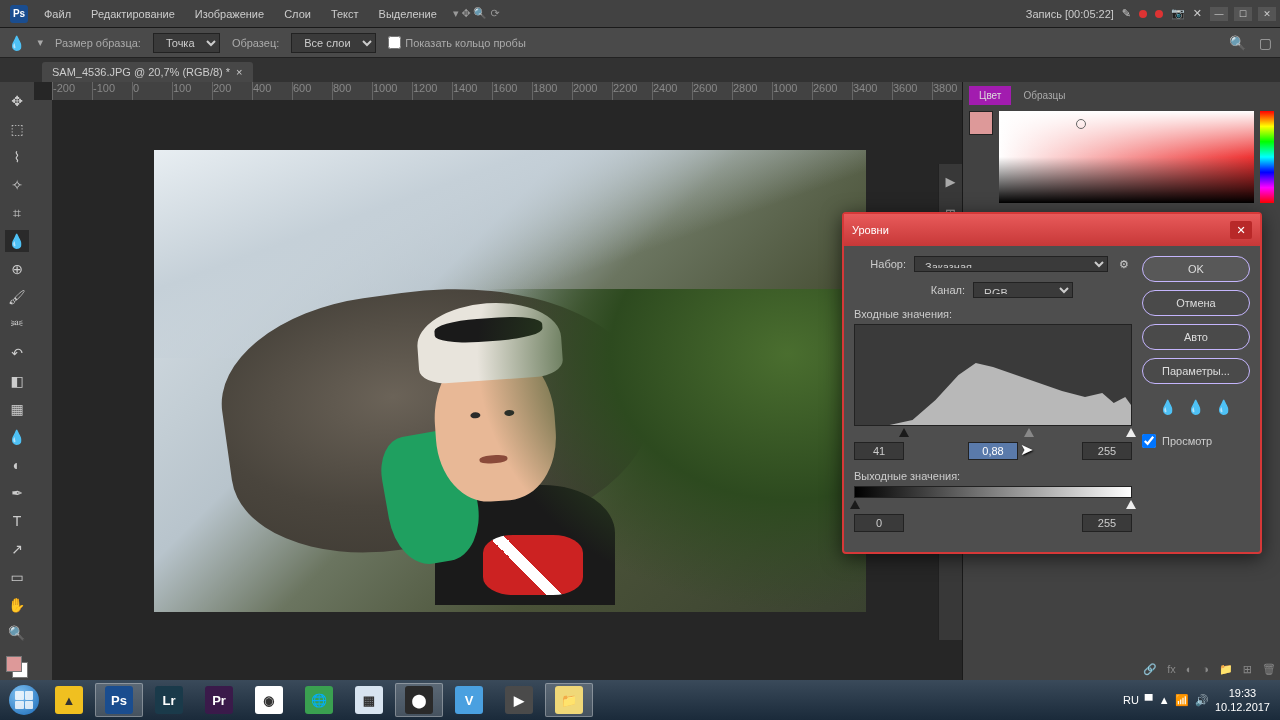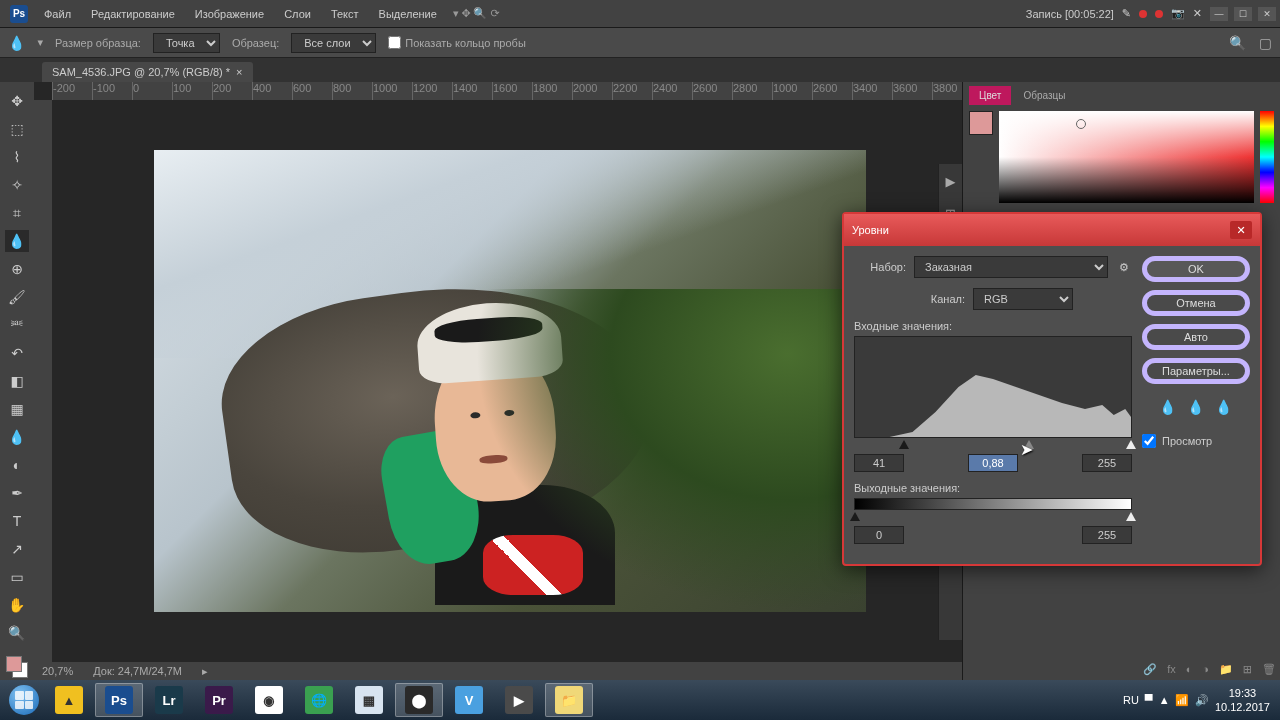--- a/index.html
+++ b/index.html
@@ -37,49 +37,49 @@
 .eye{position:absolute;width:10px;height:6px;background:#2a2a2a;border-radius:50%}
 .eye.l{top:42%;left:30%}.eye.r{top:42%;left:58%}
 .mouth{position:absolute;top:70%;left:35%;width:28px;height:8px;background:#8a4a3a;border-radius:40%}
 .bag{position:absolute;bottom:8%;left:12%;width:90px;height:130px;background:#1fa060;border-radius:30% 30% 40% 40%;transform:rotate(-10deg)}
 .shirt{position:absolute;bottom:-5%;left:30%;width:180px;height:120px;background:#1a1a1a;border-radius:40% 40% 0 0}
 .redcloth{position:absolute;bottom:-2%;right:15%;width:100px;height:60px;background:linear-gradient(45deg,#c22 40%,#fff 40%,#fff 50%,#c22 50%);border-radius:30%}
 .status{position:absolute;bottom:0;left:0;right:0;height:18px;background:#424242;color:#aaa;font-size:9px;display:flex;align-items:center;padding:0 8px;gap:20px}
 .panels{width:318px;background:#424242;border-left:1px solid #1a1a1a;display:flex;flex-direction:column}
 .ptabs{display:flex;padding:4px 6px 0;gap:2px}
 .ptab{padding:4px 10px;color:#aaa;font-size:10px;cursor:pointer}
-.ptab.active{background:#be185d;color:#ddd}
+.ptab.active{background:#a21caf;color:#ddd}
 .colorbox{height:104px;padding:6px;display:flex;gap:6px}
 .cswatch{width:24px;height:24px;background:#d99;border:1px solid #222}
 .spectrum{flex:1;background:linear-gradient(to bottom,#fff 0%,transparent 50%,#000 100%),linear-gradient(to right,#fff 0%,#e33 100%);position:relative}
 .spectrum .cursor{position:absolute;top:8px;left:30%;width:10px;height:10px;border:1px solid #666;border-radius:50%}
 .hue{width:14px;background:linear-gradient(to bottom,#f00,#ff0,#0f0,#0ff,#00f,#f0f,#f00)}
 
 .dialog{position:absolute;top:212px;left:842px;width:420px;background:#4e4e4e;border:2px solid #d63838;border-radius:4px;box-shadow:0 4px 20px rgba(0,0,0,.6)}
 .dlg-title{height:32px;background:linear-gradient(to bottom,#e85a5a,#c73838);display:flex;align-items:center;padding:0 8px;color:#fff;font-size:11px}
 .dlg-close{margin-left:auto;width:22px;height:18px;background:#b82828;display:flex;align-items:center;justify-content:center;cursor:pointer;border-radius:2px;color:#fff}
 .dlg-body{display:flex;padding:10px;gap:10px}
 .dlg-left{flex:1;color:#ccc}
 .dlg-row{display:flex;align-items:center;gap:8px;margin-bottom:10px}
 .dlg-row label{min-width:52px;text-align:right}
-.dlg-sel{flex:1;background:#3a3a3a;border:1px solid #222;color:#ccc;padding:3px 6px;height:22px}
+.dlg-sel{flex:1;background:#3a3a3a;border:1px solid #222;color:#ccc;padding:3px 6px;height:16px}
 .gear{width:16px;height:16px;color:#ccc;display:flex;align-items:center;justify-content:center;cursor:pointer}
 .histogram{background:#3a3a3a;border:1px solid #222;height:102px;margin:4px 0 2px;position:relative;overflow:hidden}
 .histogram svg{width:100%;height:100%}
 .sliders{position:relative;height:10px;margin-bottom:4px}
 .tri{position:absolute;top:0;width:0;height:0;border-left:5px solid transparent;border-right:5px solid transparent;cursor:pointer}
 .tri.black{border-bottom:9px solid #1a1a1a;left:16.3%}
 .tri.gray{border-bottom:9px solid #888;left:61%}
 .tri.white{border-bottom:9px solid #eee;right:-4px}
 .inputs3{display:flex;justify-content:space-between;margin-bottom:10px}
 .inputs3 input{width:50px;background:#3a3a3a;border:1px solid #222;color:#ccc;padding:2px 4px;text-align:center;font-size:11px}
 .inputs3 input.mid{background:#5a7aaa;color:#fff}
 .outgrad{height:12px;background:linear-gradient(to right,#000,#fff);border:1px solid #222;margin:4px 0 2px}
 .dlg-right{width:108px;display:flex;flex-direction:column;gap:8px}
-.dbtn{height:26px;background:#4a4a4a;border:5px solid #c4b5fd;border-radius:14px;color:#ddd;display:flex;align-items:center;justify-content:center;cursor:pointer;font-size:11px}
+.dbtn{height:26px;background:#4a4a4a;border:1px solid #c4b5fd;border-radius:14px;color:#ddd;display:flex;align-items:center;justify-content:center;cursor:pointer;font-size:11px}
 .dbtn.ok{background:#585858}
 .droppers{display:flex;gap:6px;justify-content:center;margin-top:4px}
 .droppers div{width:22px;height:22px;display:flex;align-items:center;justify-content:center;cursor:pointer;color:#ccc;font-size:14px}
 .preview{display:flex;align-items:center;gap:6px;color:#ccc;margin-top:8px}
 .preview input{width:14px;height:14px}
 .cursor-arrow{position:absolute;top:440px;left:1020px;font-size:16px;color:#fff;pointer-events:none;text-shadow:1px 1px 2px #000;z-index:99}
 
 .taskbar{position:absolute;bottom:0;left:0;right:0;height:40px;background:linear-gradient(to bottom,#3a4a5a,#1a2a3a);display:flex;align-items:center;padding:0 4px}
 .start{width:40px;height:34px;display:flex;align-items:center;justify-content:center}
 .winorb{width:30px;height:30px;border-radius:50%;background:radial-gradient(circle at 35% 30%,#7ec0f0,#1a6ab8);display:grid;grid-template:1fr 1fr/1fr 1fr;gap:1px;padding:6px}
@@ -203,25 +203,20 @@
         <div class="shirt"></div>
         <div class="bag"></div>
         <div class="face">
             <div class="eye l"></div>
             <div class="eye r"></div>
             <div class="mouth"></div>
           </div>
         <div class="redcloth"></div>
       </div>
     </div>
-    <div class="status">
-      <span>20,7%</span>
-      <span>Док: 24,7M/24,7M</span>
-      <span>▸</span>
-    </div>
   </div>
 
   <div class="panel-strip">
     <div class="strip-ico">▶</div>
     <div class="strip-ico">⊞</div>
     <div class="strip-ico">⌘</div>
     <div class="strip-ico">♪</div>
   </div>
 
   <div class="panels">

